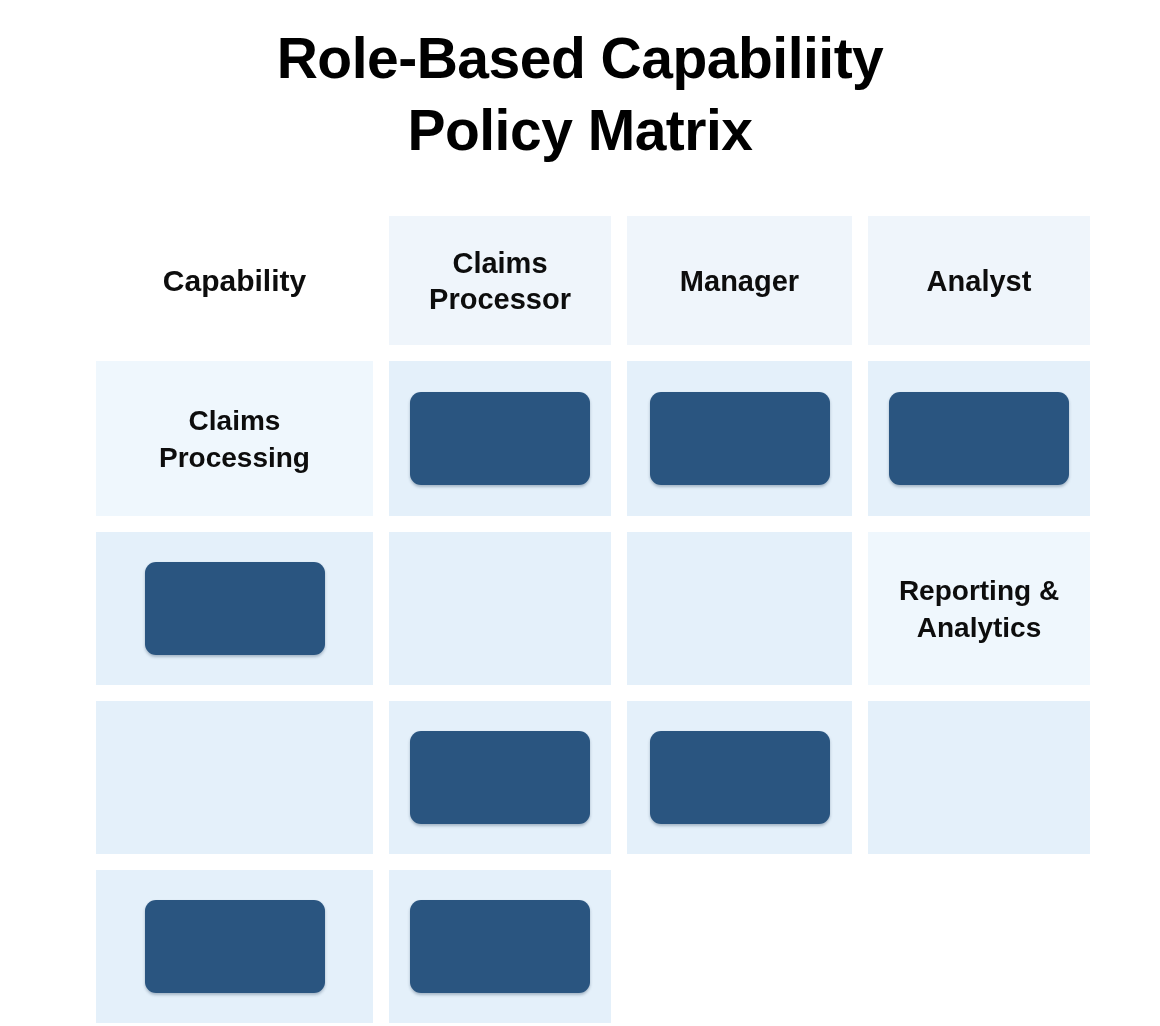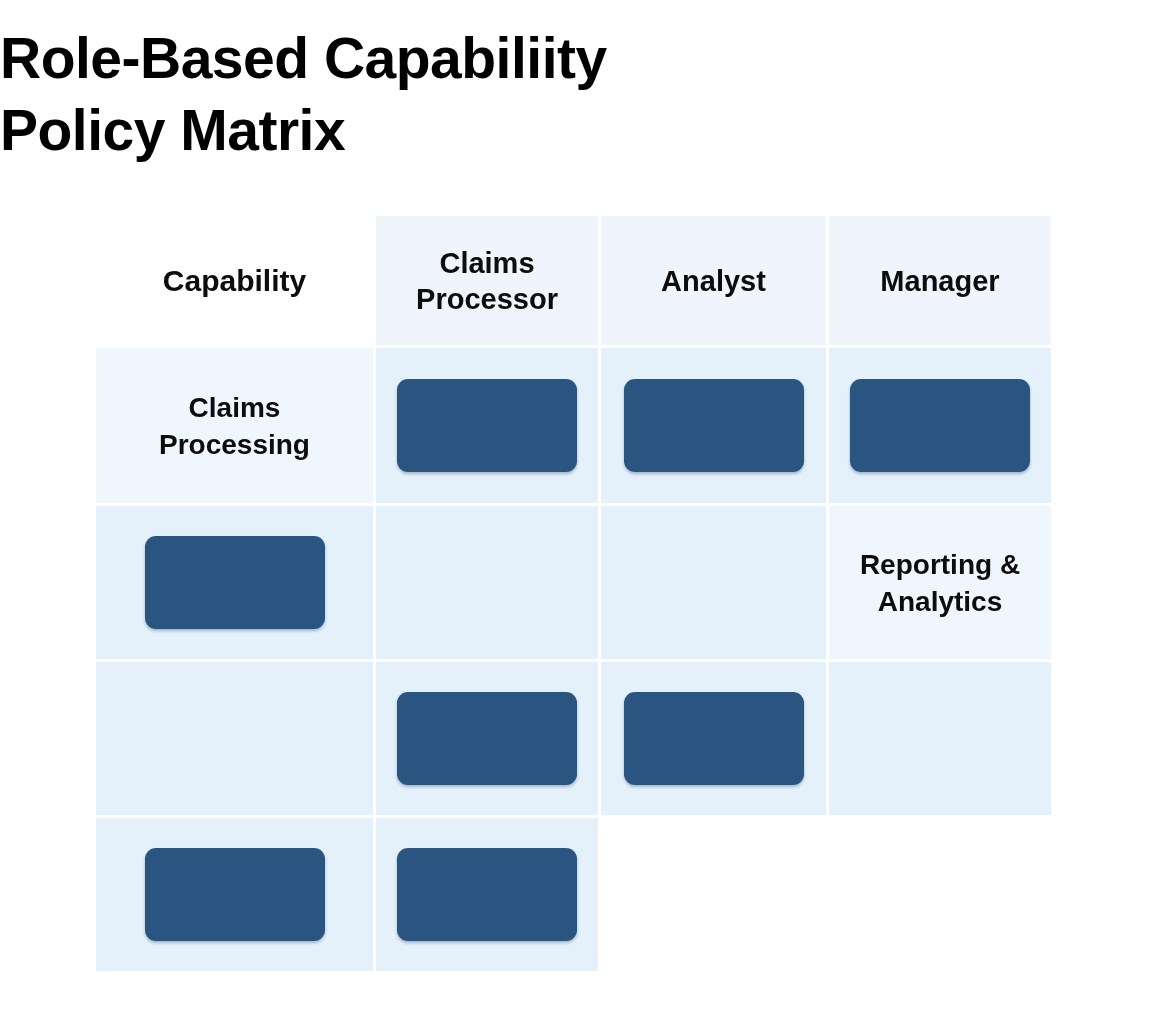--- a/index.html
+++ b/index.html
@@ -21,42 +21,42 @@
     height: 1026px;
     background: #ffffff;
   }
 
   
   #title-block {
     position: absolute;
     left: 0;
     top: 22px;
     width: 1160px;
-    text-align: left;
+    text-align: center;
   }
   .title-line {
     font-size: 57px;
     font-weight: 700;
     letter-spacing: -0.5px;
     line-height: 72px;
     color: #000000;
     white-space: nowrap;
   }
 
   
   #matrix {
     position: absolute;
     left: 96px;
     top: 216px;
     width: 954px;
     height: 746px;
     display: grid;
     grid-template-columns: 277px 222px 225px 222px;
     grid-template-rows: 129px 155px 153px 153px 153px;
-    gap: 3px;
+    gap: 16px;
     background: transparent;
   }
 
   .cell {
     box-sizing: border-box;
     display: flex;
     align-items: center;
     justify-content: center;
     text-align: center;
     overflow: hidden;
@@ -113,22 +113,22 @@
   <div id="title-block">
     <div class="title-line">Role-Based Capabiliity</div>
     <div class="title-line">Policy Matrix</div>
   </div>
 
   <div id="matrix">
 
     <div class="cell hdr-corner">Capability</div>
     <div class="cell hdr two-line">Claims
 Processor</div>
+    <div class="cell hdr two-line">Manager</div>
     <div class="cell hdr two-line">Analyst</div>
-    <div class="cell hdr two-line">Manager</div>
 
     <div class="cell rowlabel two-line">Claims
 Processing</div>
     <div class="cell datacell">
       <div class="marker" style="background: rgb(42, 85, 128);"></div>
     </div>
     <div class="cell datacell">
       <div class="marker" style="background: rgb(42, 85, 128);"></div>
     </div>
     <div class="cell datacell">

